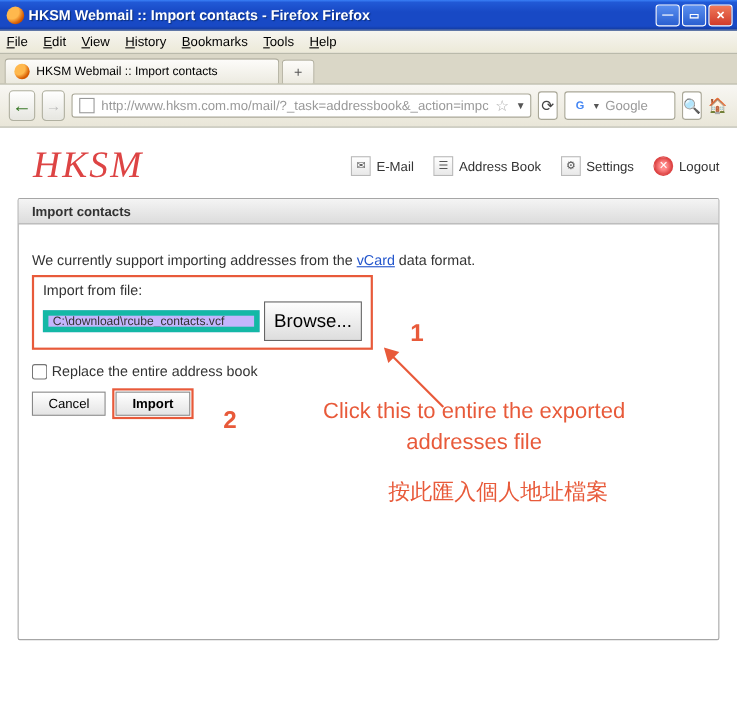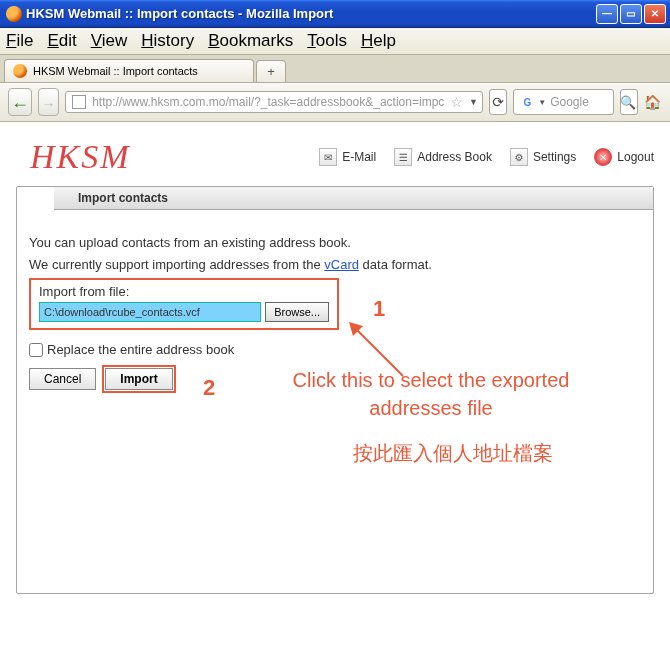--- a/index.html
+++ b/index.html
@@ -39,21 +39,21 @@
   }
   .win-btn.min, .win-btn.max { background: linear-gradient(to bottom, #5a8ff0, #2a5fd0); }
   .win-btn.close { background: linear-gradient(to bottom, #f07a5a, #d03a2a); }
   
   .menubar {
     background: linear-gradient(to bottom, #f6f5f0, #ece9d8);
     border-bottom: 1px solid #b0b0a0;
     padding: 3px 6px;
     display: flex;
     gap: 14px;
-    font-size: 17px;
+    font-size: 12px;
   }
   .menubar span { cursor: default; }
   .menubar span u { text-decoration: underline; }
   
   .tabbar {
     background: #dad7c7;
     border-bottom: 1px solid #b0b0a0;
     padding: 4px 4px 0 4px;
     display: flex;
     align-items: flex-end;
@@ -162,55 +162,54 @@
   .nav-icon { width: 18px; height: 18px; border: 1px solid #b9b9b9; background: linear-gradient(#fff,#e8e8e8); display:flex; align-items:center; justify-content:center; font-size:10px; color:#555;}
   .nav-icon.logout { border-color: #d44; background: radial-gradient(circle,#f88 0 30%,#d44 70%); color:#fff; border-radius:50%;}
   
   .panel {
     border: 1px solid #a6a6a6;
     border-radius: 2px;
   }
   .panel-header {
     background: linear-gradient(to bottom, #f4f4f4, #dcdcdc);
     border-bottom: 1px solid #a6a6a6;
-    padding: 4px 24px;
+    padding: 4px 12px;
     font-size: 12px;
     font-weight: bold;
     color: #333;
-    margin-left: 37px;
   }
   .panel-body {
     padding: 24px 12px 200px 12px;
     font-size: 13px;
     color: #333;
     position: relative;
   }
   .panel-body p { margin: 0 0 4px 0; line-height: 1.4; }
   .panel-body a.vcard { color: #2255cc; text-decoration: underline; }
   .file-block {
     margin-top: 2px;
     border: 2px solid #e85a3a;
     padding: 4px 8px 6px 8px;
     width: 310px;
   }
   .file-block-label { font-size: 13px; margin-bottom: 3px; }
   .file-row { display:flex; align-items:center; gap:4px;}
   .file-input {
     flex: 1; height: 20px;
-    border: 1px solid #14b8a6;
-    background: #7dd3fc;
+    border: 5px solid #14b8a6;
+    background: #c4b5fd;
     font-size: 11px;
     padding: 0 4px;
     color: #333;
   }
   .browse-btn {
-    height: 20px;
+    height: 36px;
     border: 1px solid #666;
     background: linear-gradient(to bottom,#fefefe,#ddd);
-    font-size: 11px;
+    font-size: 17px;
     padding: 0 8px;
     cursor: pointer;
   }
   .checkbox-row { margin-top: 12px; display: flex; align-items: flex-end; gap: 4px; font-size: 13px; }
   .checkbox-row input { width: 14px; height: 14px; margin:0;}
   .action-row { margin-top: 8px; display: flex; align-items: center; gap: 6px; }
   .std-btn {
     border: 1px solid #888;
     background: linear-gradient(to bottom,#fff,#e4e4e4);
     padding: 3px 14px;
@@ -246,21 +245,21 @@
     width: 70px; height: 70px;
     pointer-events: none;
   }
   .arrow svg { width: 100%; height: 100%; }
 </style>
 </head>
 <body>
 
 <div class="titlebar">
   <div class="ff-icon"></div>
-  <div class="title-text">HKSM Webmail :: Import contacts - Mozilla Import</div>
+  <div class="title-text">HKSM Webmail :: Import contacts - Firefox Firefox</div>
   <div class="win-btns">
     <div class="win-btn min">—</div>
     <div class="win-btn max">▭</div>
     <div class="win-btn close">✕</div>
   </div>
 </div>
 
 <div class="menubar">
 
   <span><u>F</u>ile</span>
@@ -321,21 +320,20 @@
       <div class="nav-item">
         <span class="nav-icon logout">✕</span>
         <span>Logout</span>
       </div>
     </div>
   </div>
 
   <div class="panel">
     <div class="panel-header">Import contacts</div>
     <div class="panel-body">
-      <p>You can upload contacts from an existing address book.</p>
       <p>
         <span>We currently support importing addresses from the </span><a class="vcard">vCard</a><span> data format.</span>
       </p>
 
       <div class="file-block">
         <div class="file-block-label">Import from file:</div>
         <div class="file-row">
           <input class="file-input" value="C:\download\rcube_contacts.vcf" style="">
           <button class="browse-btn">Browse...</button>
         </div>
@@ -354,18 +352,18 @@
       </div>
 
       <div class="annot-num annot-1">1</div>
       <div class="annot-num annot-2">2</div>
       <div class="arrow">
         <svg viewBox="0 0 70 70">
           <line x1="58" y1="58" x2="10" y2="10" stroke="#e85a3a" stroke-width="2"></line>
           <polygon points="4,4 18,8 8,18" fill="#e85a3a"></polygon>
         </svg>
       </div>
-      <div class="annot-text">Click this to select the exported addresses file</div>
+      <div class="annot-text">Click this to entire the exported addresses file</div>
       <div class="annot-text-cn">按此匯入個人地址檔案</div>
     </div>
   </div>
 
 </div>
 
 </body></html>

